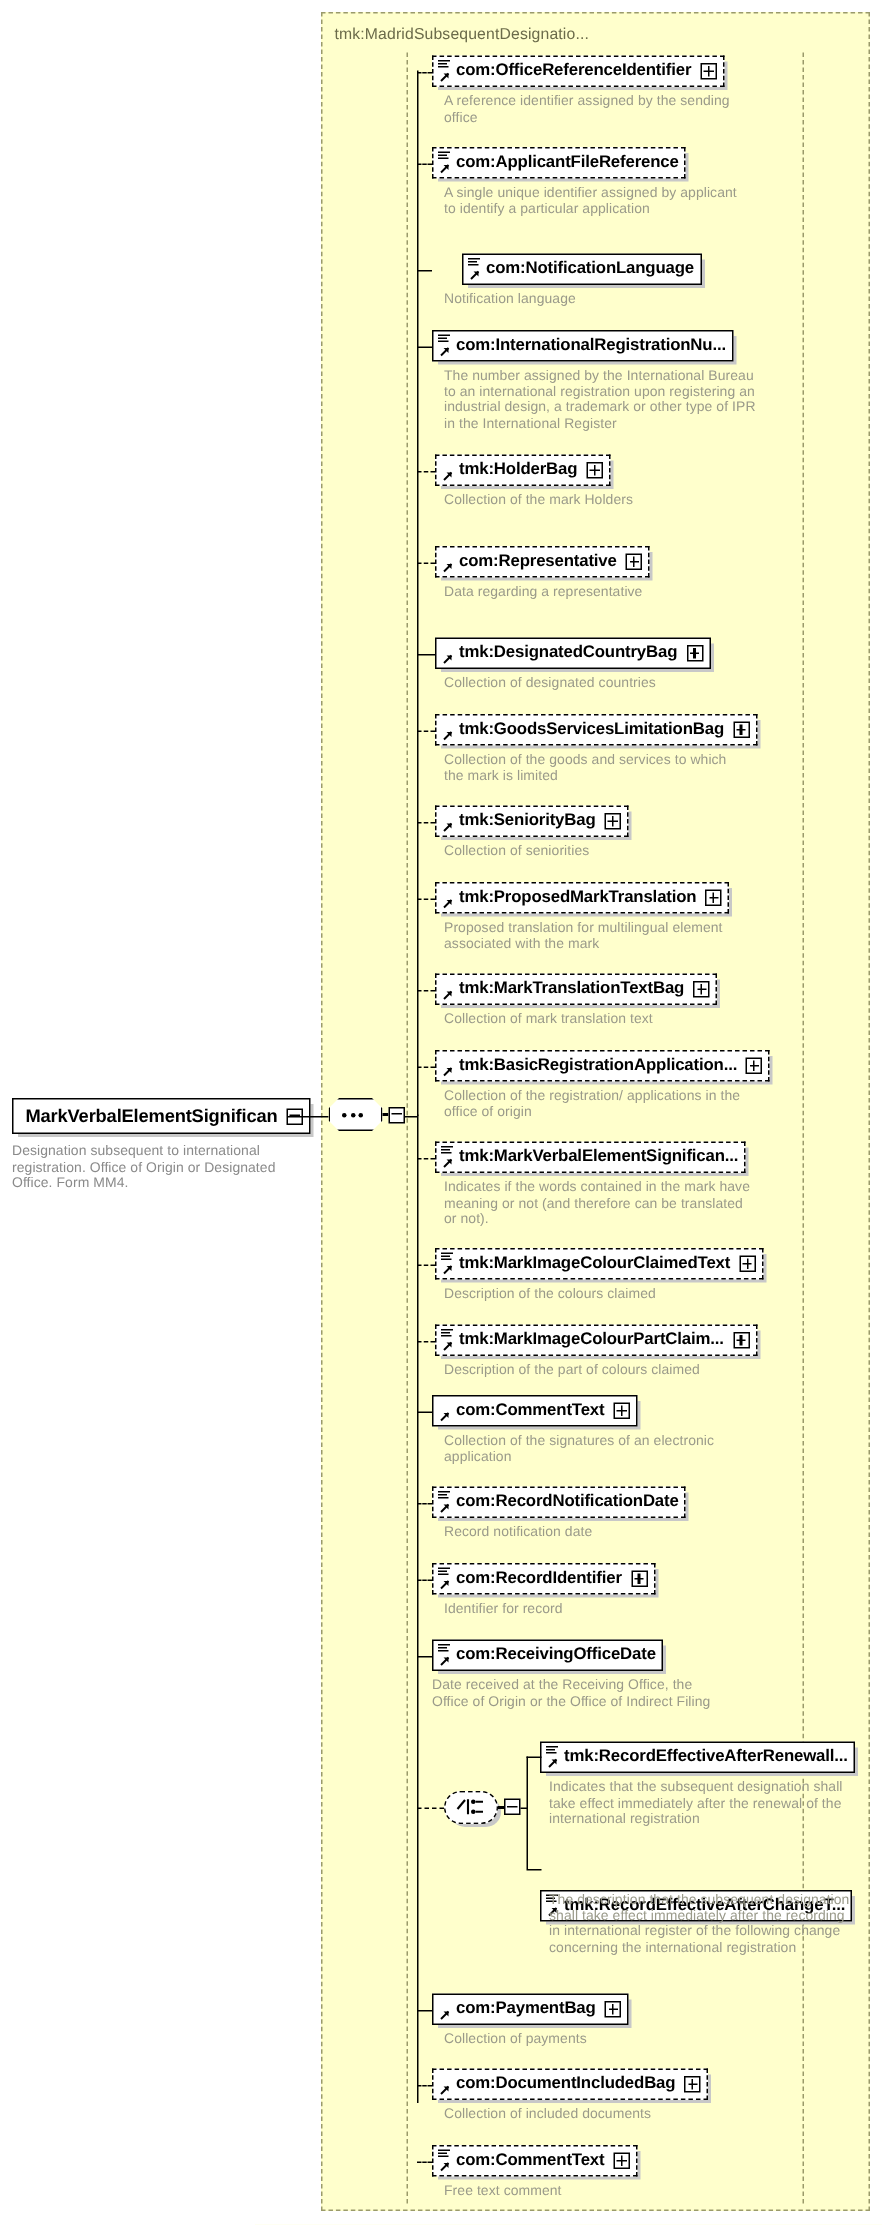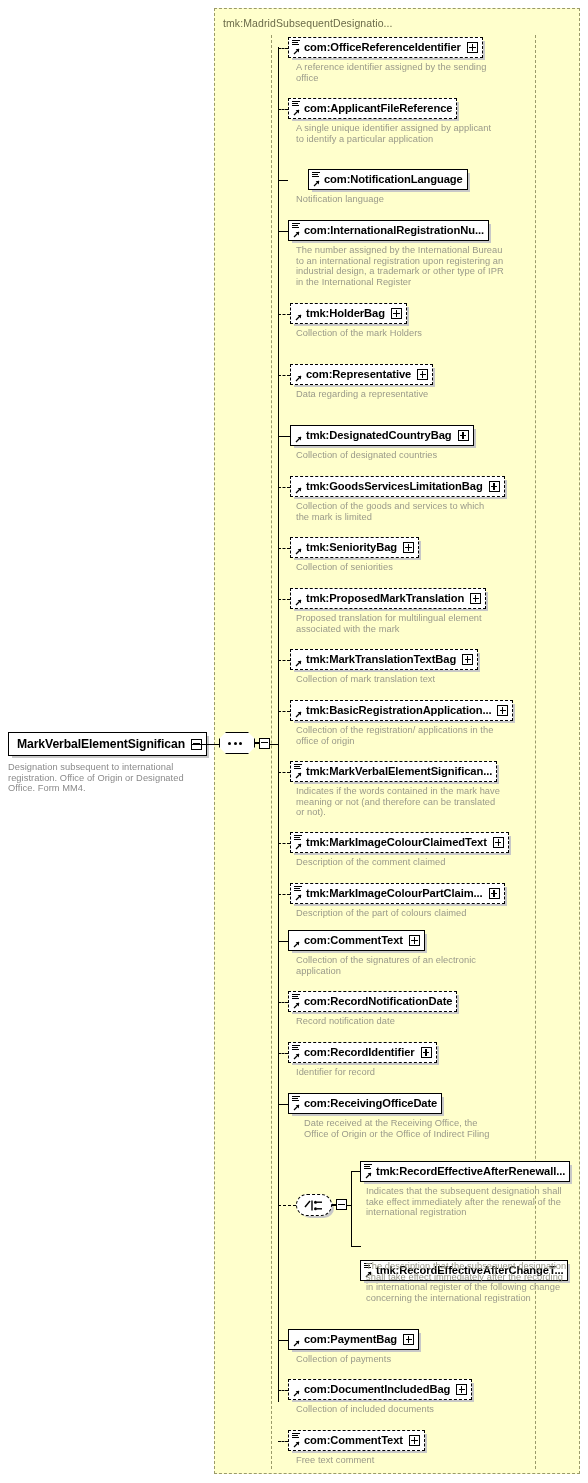--- a/index.html
+++ b/index.html
@@ -348,21 +348,21 @@
         </span>
         <span class="glyph-arrow">
           <svg width="8" height="8" viewBox="0 0 8 8">
             <path d="M7 1 L2 6" stroke="#000" stroke-width="1.3" fill="none"></path>
             <path d="M7 1 L7 4.4 L3.7 1 Z" fill="#000"></path>
           </svg>
         </span>
         <span class="label">tmk:MarkImageColourClaimedText</span>
         <span class="expander"></span>
       </div></div>
-    <div class="doc" style="left: 296px; top: 857px; width: 205px;">Description of the comment claimed</div>
+    <div class="doc" style="left: 296px; top: 857px; width: 205px;">Description of the colours claimed</div>
     <div class="wire h dash" style="left: 278px; top: 893.5px; width: 12px;"></div>
     <div class="node" style="left: 290px; top: 883px;"><div class="nodebox optional">
         <span class="glyph-lines">
           <i></i>
           <i></i>
           <i></i>
         </span>
         <span class="glyph-arrow">
           <svg width="8" height="8" viewBox="0 0 8 8">
             <path d="M7 1 L2 6" stroke="#000" stroke-width="1.3" fill="none"></path>
@@ -426,21 +426,21 @@
           <i></i>
         </span>
         <span class="glyph-arrow">
           <svg width="8" height="8" viewBox="0 0 8 8">
             <path d="M7 1 L2 6" stroke="#000" stroke-width="1.3" fill="none"></path>
             <path d="M7 1 L7 4.4 L3.7 1 Z" fill="#000"></path>
           </svg>
         </span>
         <span class="label">com:ReceivingOfficeDate</span>
       </div></div>
-    <div class="doc" style="left: 304px; top: 1118px; width: 195px;">Date received at the Receiving Office, the Office of Origin or the Office of Indirect Filing</div>
+    <div class="doc" style="left: 288px; top: 1118px; width: 195px;">Date received at the Receiving Office, the Office of Origin or the Office of Indirect Filing</div>
     <div class="node" style="left: 360px; top: 1161px;"><div class="nodebox">
         <span class="glyph-lines">
           <i></i>
           <i></i>
           <i></i>
         </span>
         <span class="glyph-arrow">
           <svg width="8" height="8" viewBox="0 0 8 8">
             <path d="M7 1 L2 6" stroke="#000" stroke-width="1.3" fill="none"></path>
             <path d="M7 1 L7 4.4 L3.7 1 Z" fill="#000"></path>

